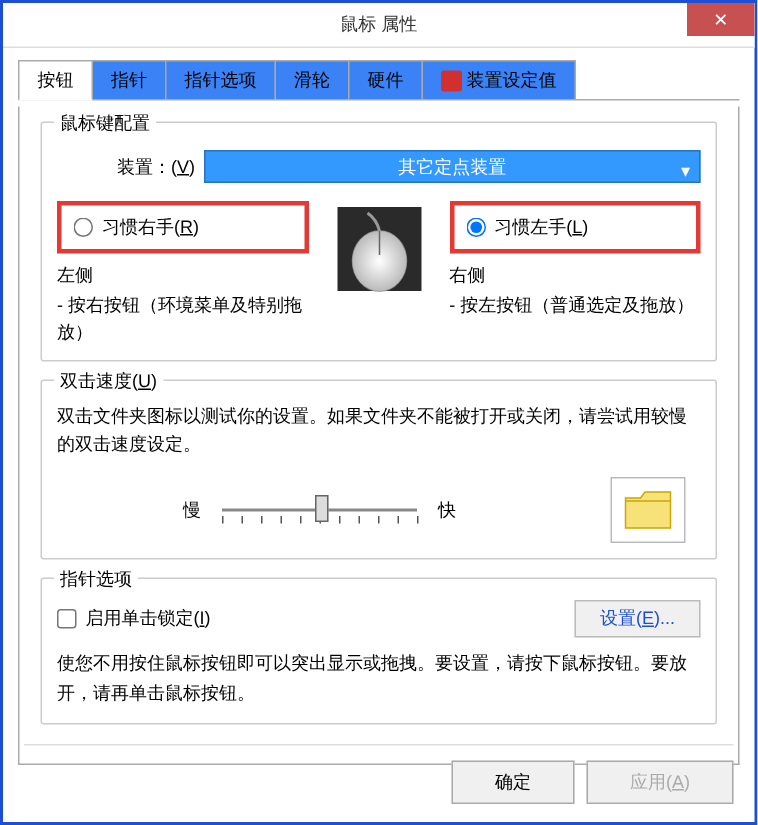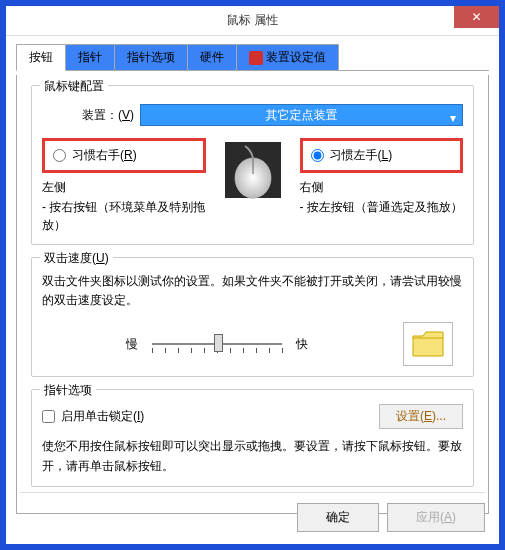--- a/index.html
+++ b/index.html
@@ -1,17 +1,17 @@
 <!DOCTYPE html>
 <html><head>
 <meta charset="utf-8">
 <style>
 * { box-sizing: border-box; margin: 0; padding: 0; font-family: "Microsoft YaHei", SimSun, sans-serif; font-size: 12px; }
 body { background: #fff; }
-.window { width: 505px; height: 550px; border: 6px solid #1d4ed8; background: #fff; position: relative; }
+.window { width: 505px; height: 550px; border: 2px solid #1d4ed8; background: #fff; position: relative; }
 .titlebar { height: 30px; background: #fff; display: flex; align-items: center; justify-content: center; position: relative; border-bottom: 1px solid #ddd; }
 .title-text { color: #333; }
 .close-btn { position: absolute; right: 0; top: 0; width: 45px; height: 22px; background: #c75050; color: #fff; display: flex; align-items: center; justify-content: center; font-size: 14px; cursor: pointer; }
 .content { padding: 8px 10px; }
 .tabs { display: flex; border-bottom: 1px solid #aaa; margin-bottom: 4px; align-items: flex-end; }
 .tab { padding: 4px 12px; border: 1px solid #aaa; border-bottom: none; background: #3b82f6; margin-right: -1px; cursor: pointer; position: relative; }
 .tab.active { background: #fff; border-bottom: 1px solid #fff; margin-bottom: -1px; z-index: 1; }
 .tab-icon { display: inline-block; width: 14px; height: 14px; background: #d32f2f; vertical-align: middle; margin-right: 3px; border-radius: 2px; }
 .panel { border: 1px solid #aaa; border-top: none; padding: 10px 14px 14px; }
 .groupbox { border: 1px solid #ccc; border-radius: 2px; padding: 14px 10px 10px; margin-bottom: 12px; position: relative; }
@@ -33,21 +33,21 @@
 .slider-wrap { display: flex; align-items: center; margin-left: 70px; }
 .slider-label { margin: 0 14px; }
 .slider { width: 130px; height: 24px; position: relative; }
 .slider-track { position: absolute; top: 11px; left: 0; right: 0; height: 2px; background: #888; }
 .slider-tick { position: absolute; top: 16px; width: 1px; height: 5px; background: #555; }
 .slider-thumb { position: absolute; top: 2px; left: 62px; width: 9px; height: 18px; background: #ddd; border: 1px solid #666; }
 .folder-icon { width: 50px; height: 44px; border: 1px solid #bbb; margin-left: auto; margin-right: 10px; display: flex; align-items: center; justify-content: center; cursor: pointer; }
 .lock-row { display: flex; align-items: center; margin-bottom: 8px; }
 .lock-check { display: flex; align-items: center; cursor: pointer; }
 .lock-check input { margin-right: 6px; }
-.lock-btn { margin-left: auto; padding: 3px 16px; color: #a16207; border: 1px solid #bbb; background: #f0f0f0; }
+.lock-btn { margin-left: auto; padding: 3px 16px; color: #1d4ed8; border: 1px solid #bbb; background: #f0f0f0; }
 .lock-desc { line-height: 1.6; }
 .footer { position: absolute; bottom: 12px; right: 14px; left: 14px; display: flex; justify-content: flex-end; gap: 8px; border-top: 1px solid #ddd; padding-top: 10px; }
 .btn { padding: 5px 28px; border: 1px solid #aaa; background: #f0f0f0; cursor: pointer; }
 .btn.disabled { color: #aaa; }
 u { text-decoration: underline; }
 </style>
 </head>
 <body>
 
 <div class="window">
@@ -56,20 +56,21 @@
     <div class="close-btn">
       <span>✕</span>
     </div>
   </div>
 
   <div class="content">
     <div class="tabs">
       <div class="tab active"><span>按钮</span></div>
       <div class="tab"><span>指针</span></div>
       <div class="tab"><span>指针选项</span></div>
+      <div class="tab"><span>滑轮</span></div>
       <div class="tab"><span>硬件</span></div>
       <div class="tab"><span class="tab-icon"></span><span>装置设定值</span></div>
     </div>
 
     <div class="panel">
 
       <div class="groupbox">
         <div class="group-title">鼠标键配置</div>
         <div class="device-row">
           <span class="device-label">装置：(<u>V</u>)</span>

